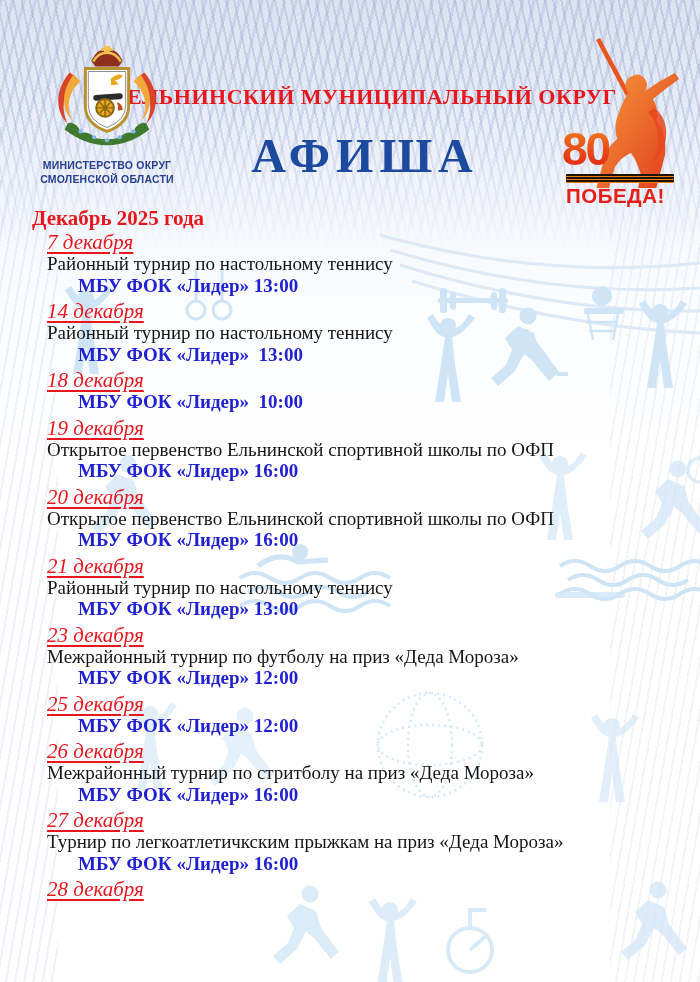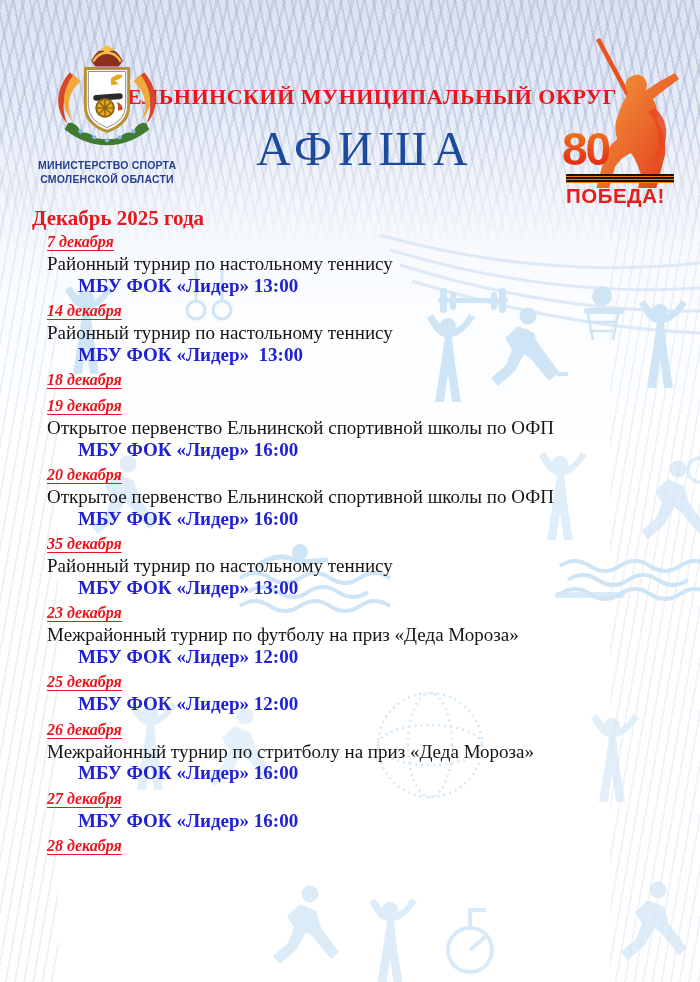--- a/index.html
+++ b/index.html
@@ -23,22 +23,22 @@
   .hatch-side.left  { left:0; }
   .hatch-side.right { right:0; width:90px; opacity:.45; }
 
   .watermarks { position:absolute; inset:0; pointer-events:none; }
 
   
   .header { position:absolute; top:0; left:0; width:700px; height:232px; }
 
   .district-title { position:absolute; top:84px; left:44px; right:0; text-align:center;
     font-size:22px; font-weight:bold; color:#e8161d; letter-spacing:.5px; white-space:nowrap; }
-  .poster-title   { position:absolute; top:121px; left:30px; right:0; text-align:center;
-    font-size:48px; font-weight:normal; color:#1b4a9e; letter-spacing:6px; }
+  .poster-title   { position:absolute; top:128px; left:30px; right:0; text-align:center;
+    font-size:48px; font-weight:bold; color:#1b4a9e; letter-spacing:6px; }
   .poster-subtitle{ position:absolute; top:180px; left:32px; right:0; text-align:center;
     font-size:27px; font-weight:bold; color:#1b4a9e; letter-spacing:.5px; white-space:nowrap; }
   .poster-period  { position:absolute; top:206px; left:32px; right:0; 
     font-size:21px; font-weight:bold; color:#e8161d; }
 
   
   .logo-ministry { position:absolute; top:44px; left:38px; width:138px; text-align:center; }
   .logo-ministry .crest { width:118px; height:112px; margin:0 auto; display:block; }
   .ministry-caption { margin-top:2px; font-family:"Liberation Sans","DejaVu Sans",sans-serif;
     font-size:10.5px; font-weight:bold; color:#27408f; line-height:14px; letter-spacing:.2px; white-space:nowrap; }
@@ -51,21 +51,21 @@
     color:#e32012; background:linear-gradient(180deg,#f0801e,#e31e12); -webkit-background-clip:text;
     background-clip:text; -webkit-text-fill-color:transparent; letter-spacing:-2px; }
   .gribbon { position:absolute; left:4px; top:136px; width:108px; height:9px;
     background:repeating-linear-gradient(180deg,#1d1405 0 1.6px,#ef7d16 1.6px 3.2px); border-radius:1px; }
   .vpobeda { position:absolute; left:4px; top:146px; font-size:20.5px; font-weight:bold;
     color:#e3211a; letter-spacing:.5px; }
 
   
   .events { position:absolute; top:231px; left:47px; width:640px; }
   .event { margin-bottom:4px; }
-  .event-date { display:inline-block; font-size:16px; font-style:italic; font-weight:bold;
+  .event-date { display:inline-block; font-size:21px; font-style:italic; font-weight:normal;
     color:#e8161d; line-height:22px; text-decoration:underline; text-underline-offset:3px;text-align:center; }
   .event-title { font-size:19px; color:#151515; line-height:21.5px; }
   .event-venue { font-size:19px; font-weight:bold; color:#2121d4; line-height:21.5px; white-space:pre-wrap;padding-left:31px; }
 </style>
 </head>
 <body>
 
 <div class="poster">
 
   <div class="hatch-top"></div>
@@ -192,21 +192,21 @@
         </g>
         <g fill="#7fb7e6">
           <circle cx="33" cy="88" r="2.2"></circle>
             <circle cx="60" cy="97" r="2.2"></circle>
             <circle cx="87" cy="88" r="2.2"></circle>
           <circle cx="47" cy="94" r="2.2"></circle>
             <circle cx="73" cy="94" r="2.2"></circle>
         </g>
       </svg>
       <div class="ministry-caption">
-        <div>МИНИСТЕРСТВО СПОРТА</div>
+        <div>МИНИСТЕРСТВО ОКРУГ</div>
         <div>СМОЛЕНСКОЙ ОБЛАСТИ</div>
       </div>
     </div>
 
     <div class="logo-victory">
       <svg class="statue" viewBox="0 0 92 150" xmlns="http://www.w3.org/2000/svg">
         <defs>
           <linearGradient id="stg" x1="0" y1="0" x2="1" y2="1">
             <stop offset="0" stop-color="#f59d3a"></stop>
               <stop offset="1" stop-color="#e0321c"></stop>
@@ -234,36 +234,37 @@
       </div>
 
       <div class="event">
         <div class="event-date">14 декабря</div>
         <div class="event-title">Районный турнир по настольному теннису</div>
         <div class="event-venue">МБУ ФОК «Лидер»  13:00</div>
       </div>
 
       <div class="event">
         <div class="event-date">18 декабря</div>
+        <div class="event-venue">МБУ ФОК «Лидер»  10:00</div>
       </div>
 
       <div class="event">
         <div class="event-date">19 декабря</div>
         <div class="event-title">Открытое первенство Ельнинской спортивной школы по ОФП</div>
         <div class="event-venue">МБУ ФОК «Лидер» 16:00</div>
       </div>
 
       <div class="event">
         <div class="event-date">20 декабря</div>
         <div class="event-title">Открытое первенство Ельнинской спортивной школы по ОФП</div>
         <div class="event-venue">МБУ ФОК «Лидер» 16:00</div>
       </div>
 
       <div class="event">
-        <div class="event-date">35 декабря</div>
+        <div class="event-date">21 декабря</div>
         <div class="event-title">Районный турнир по настольному теннису</div>
         <div class="event-venue">МБУ ФОК «Лидер» 13:00</div>
       </div>
 
       <div class="event">
         <div class="event-date">23 декабря</div>
         <div class="event-title">Межрайонный турнир по футболу на приз «Деда Мороза»</div>
         <div class="event-venue">МБУ ФОК «Лидер» 12:00</div>
       </div>
 
@@ -273,20 +274,21 @@
       </div>
 
       <div class="event">
         <div class="event-date">26 декабря</div>
         <div class="event-title">Межрайонный турнир по стритболу на приз «Деда Мороза»</div>
         <div class="event-venue">МБУ ФОК «Лидер» 16:00</div>
       </div>
 
       <div class="event">
         <div class="event-date">27 декабря</div>
+        <div class="event-title">Турнир по легкоатлетичкским прыжкам на приз «Деда Мороза»</div>
         <div class="event-venue">МБУ ФОК «Лидер» 16:00</div>
       </div>
 
       <div class="event">
         <div class="event-date">28 декабря</div>
         
         
       </div>
     </div>
 

